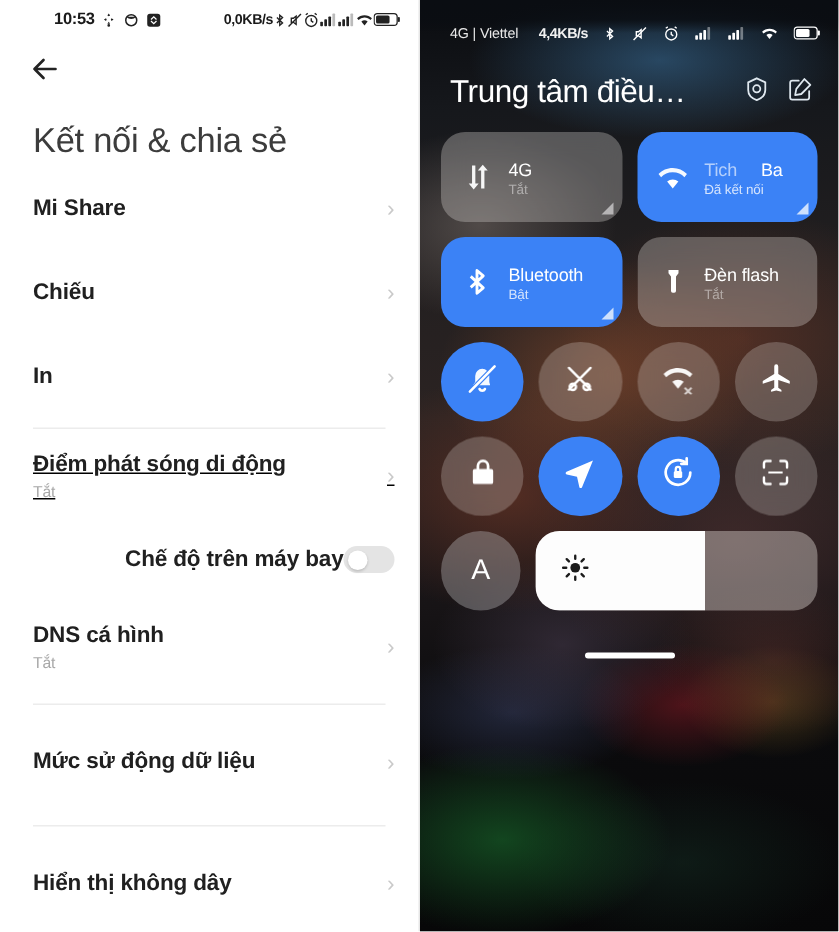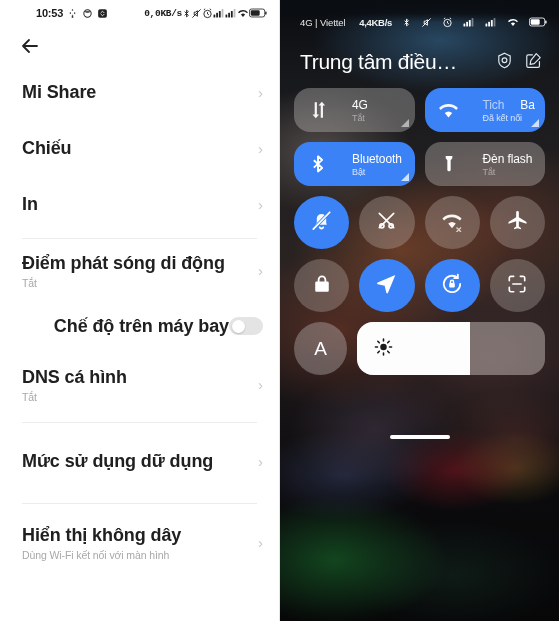--- a/index.html
+++ b/index.html
@@ -18,41 +18,41 @@
     border-right:1px solid #e6e6e6;
     overflow:hidden;
   }
   .l-statusbar {
     height:26px; display:flex; align-items:center;
     font-size:10.5px; color:#1a1a1a; font-weight:700;
     padding:0 8px;
     justify-content:center;
   }
   .l-sb-left { display:flex; align-items:center; gap:4px; margin-left:28px; }
-  .l-sb-right { display:flex; align-items:center; gap:0; margin-left:auto; margin-right:4px;font-family:Liberation Mono, monospace; }
+  .l-sb-right { display:flex; align-items:center; gap:0; margin-left:auto; margin-right:4px; }
   .l-clock { font-size:11px; font-weight:700; letter-spacing:-.2px; }
   .mini-ico { display:inline-flex; align-items:center; justify-content:center; }
   .netspd { font-size:9.5px; font-weight:700; letter-spacing:-.3px; }
 
   .back-row { height:40px; display:flex; align-items:center; padding-left:18px; }
   .back-arrow { width:24px; height:24px; cursor:pointer; }
 
   .page-title {
     font-size:23px; color:#3c3c3c; font-weight:400;
     padding:14px 0 6px 22px; letter-spacing:-.2px;
   }
 
   .list { padding:0 0 0 0; }
   .list-item {
     position:relative; display:flex; align-items:center;
     padding:0 16px 0 22px; min-height:40px;
     cursor:pointer;
   }
   .li-texts { flex:1; display:flex; flex-direction:column; justify-content:center; }
-  .li-title { font-size:18px; color:#202020; font-weight:700; letter-spacing:-.1px; line-height:1.35; }
+  .li-title { font-size:15px; color:#202020; font-weight:700; letter-spacing:-.1px; line-height:1.35; }
   .li-sub { font-size:10.5px; color:#a8a8a8; margin-top:1px; letter-spacing:-.1px; }
   .chev { color:#c9c9c9; font-size:15px; font-weight:300; line-height:1; padding-left:6px; }
   .divider { height:1px; background:#ececec; margin:11px 22px 11px 22px; }
 
   .toggle {
     width:34px; height:18px; border-radius:9px; background:#e4e4e4;
     position:relative; flex:0 0 auto; cursor:pointer;
   }
   .toggle .knob {
     position:absolute; top:2.5px; left:3px;
@@ -103,22 +103,22 @@
   }
   .cc-title {
     font-size:21px; color:#fff; font-weight:400; letter-spacing:-.3px;
     white-space:nowrap; overflow:hidden;
   }
   .cc-hicons { display:flex; align-items:center; gap:10px; margin-left:auto; }
 
   .tiles { position:relative; z-index:5; padding:14px 14px 0 14px; }
   .tile-row { display:flex; gap:10px; margin-bottom:10px; }
   .big-tile {
-    flex:1; height:44px; border-radius:16px; position:relative;
-    display:flex; align-items:center; gap:22px; padding:0 12px;
+    flex:1; height:60px; border-radius:16px; position:relative;
+    display:flex; align-items:center; gap:9px; padding:0 12px;
     overflow:hidden; cursor:pointer;
   }
   .big-tile.off  { background:rgba(235,232,230,.30); backdrop-filter:blur(8px); }
   .big-tile.on   { background:#3b82f6; }
   .bt-ico { width:24px; height:24px; display:flex; align-items:center; justify-content:center; flex:0 0 auto; }
   .bt-texts { display:flex; flex-direction:column; min-width:0; }
   .bt-title { font-size:12px; color:#fff; font-weight:400; white-space:nowrap; letter-spacing:-.1px; }
   .bt-title.dim { color:rgba(255,255,255,.62); }
   .bt-sub { font-size:9px; margin-top:1px; white-space:nowrap; letter-spacing:-.1px; }
   .bt-sub.offc { color:rgba(255,255,255,.45); }
@@ -238,20 +238,21 @@
   </div>
 
   <div class="back-row">
     <span class="back-arrow">
       <svg width="24" height="24" viewBox="0 0 24 24" fill="none" stroke="#232323" stroke-width="1.8" stroke-linecap="round" stroke-linejoin="round">
           <path d="M19 12H5M11 6l-6 6 6 6"></path>
         </svg>
     </span>
   </div>
 
+  <div class="page-title">Kết nối &amp; chia sẻ</div>
 
   <div class="list">
 
     <div class="list-item" style="margin-top:6px;">
       <div class="li-texts">
         <span class="li-title">Mi Share</span>
       </div>
       <span class="chev">›</span>
     </div>
 
@@ -264,21 +265,21 @@
 
     <div class="list-item" style="margin-top:16px;">
       <div class="li-texts">
         <span class="li-title">In</span>
       </div>
       <span class="chev">›</span>
     </div>
 
     <div class="divider" style="margin-top:14px;"></div>
 
-    <div class="list-item" style="margin-top:10px;">
+    <div class="list-item" style="margin-top:10px;text-decoration:underline;">
       <div class="li-texts">
         <span class="li-title">Điểm phát sóng di động</span>
         <span class="li-sub">Tắt</span>
       </div>
       <span class="chev">›</span>
     </div>
 
     <div class="list-item" style="margin-top:16px;text-align:right;">
       <div class="li-texts">
         <span class="li-title">Chế độ trên máy bay</span>
@@ -293,31 +294,30 @@
         <span class="li-title">DNS cá hình</span>
         <span class="li-sub">Tắt</span>
       </div>
       <span class="chev">›</span>
     </div>
 
     <div class="divider" style="margin-top:18px;"></div>
 
     <div class="list-item" style="margin-top:18px;">
       <div class="li-texts">
-        <span class="li-title">Mức sử dụng dữ dụng</span>
+        <span class="li-title">Mức sử động dữ liệu</span>
       </div>
       <span class="chev">›</span>
     </div>
 
     <div class="divider" style="margin-top:22px;"></div>
 
     <div class="list-item" style="margin-top:18px;gap:39px;">
       <div class="li-texts">
         <span class="li-title">Hiển thị không dây</span>
-        <span class="li-sub">Dùng Wi-Fi kết nối với màn hình</span>
       </div>
       <span class="chev">›</span>
     </div>
 
   </div>
 </div>
 
 <div class="right-panel">
   <div class="wall"></div>
   <div class="wall-top-dark"></div>

